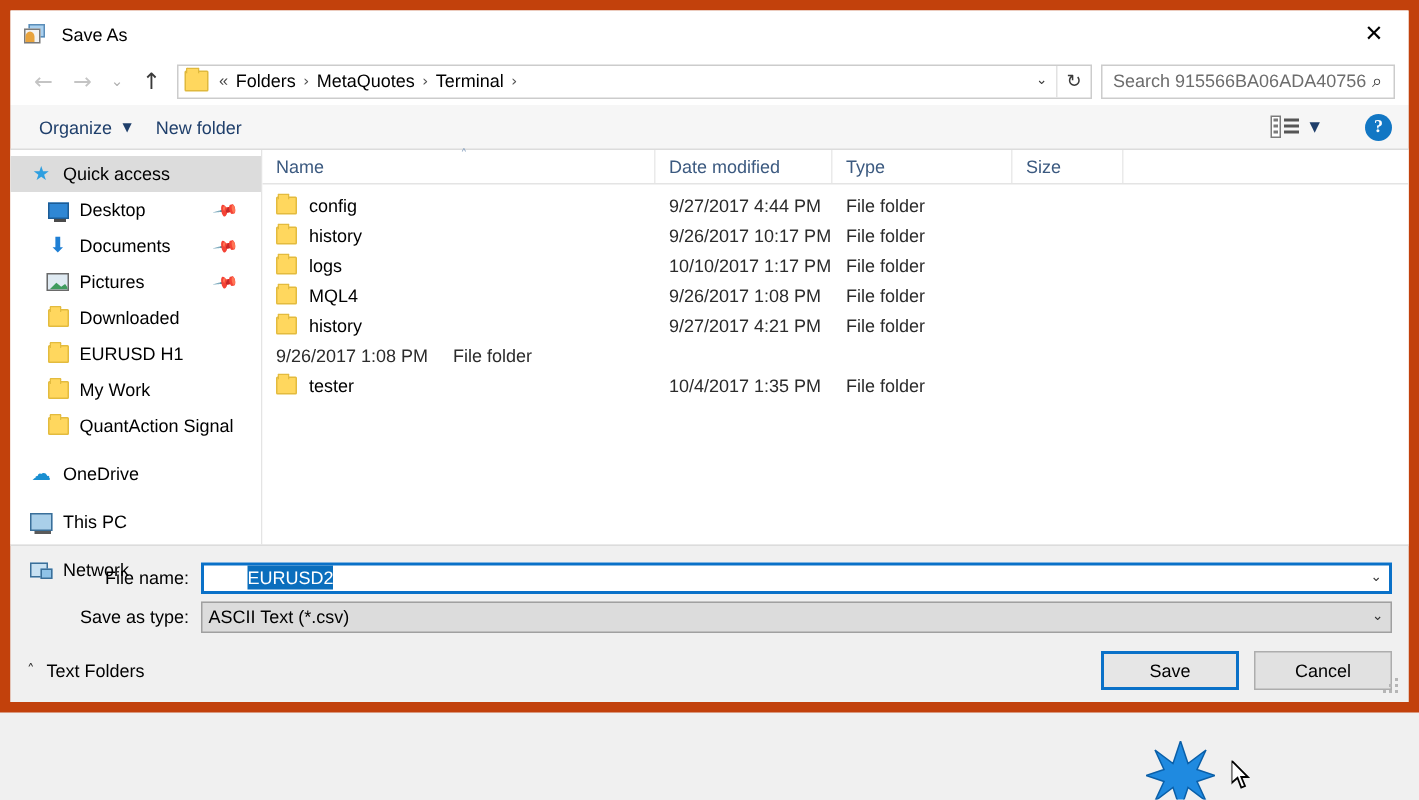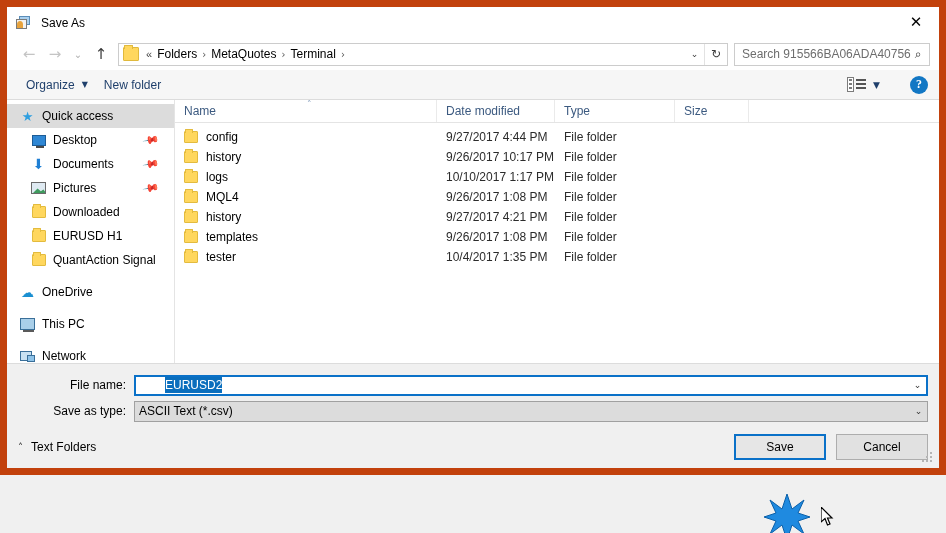--- a/index.html
+++ b/index.html
@@ -295,20 +295,26 @@
       <div class="side-item">
         <span class="side-icon">
             <span class="ic-folder"></span>
           </span>
         <span class="side-label">EURUSD H1</span>
       </div>
       <div class="side-item">
         <span class="side-icon">
             <span class="ic-folder"></span>
           </span>
+        <span class="side-label">My Work</span>
+      </div>
+      <div class="side-item">
+        <span class="side-icon">
+            <span class="ic-folder"></span>
+          </span>
         <span class="side-label">QuantAction Signal</span>
       </div>
       <div class="side-item root" style="margin-top:8px">
         <span class="side-icon">
             <span class="ic-cloud">☁</span>
           </span>
         <span class="side-label">OneDrive</span>
       </div>
       <div class="side-item root" style="margin-top:8px">
         <span class="side-icon">
@@ -375,24 +381,20 @@
         <div class="row">
           <div class="cell cell-name">
               <span class="ic-folder"></span>
               <span>history</span>
             </div>
           <div class="cell cell-date">9/27/2017 4:21 PM</div>
           <div class="cell cell-type">File folder</div>
           <div class="cell cell-size"></div>
         </div>
         <div class="row">
-          <div class="cell cell-name">
-              <span class="ic-folder"></span>
-              <span>templates</span>
-            </div>
           <div class="cell cell-date">9/26/2017 1:08 PM</div>
           <div class="cell cell-type">File folder</div>
           <div class="cell cell-size"></div>
         </div>
         <div class="row">
           <div class="cell cell-name">
               <span class="ic-folder"></span>
               <span>tester</span>
             </div>
           <div class="cell cell-date">10/4/2017 1:35 PM</div>

